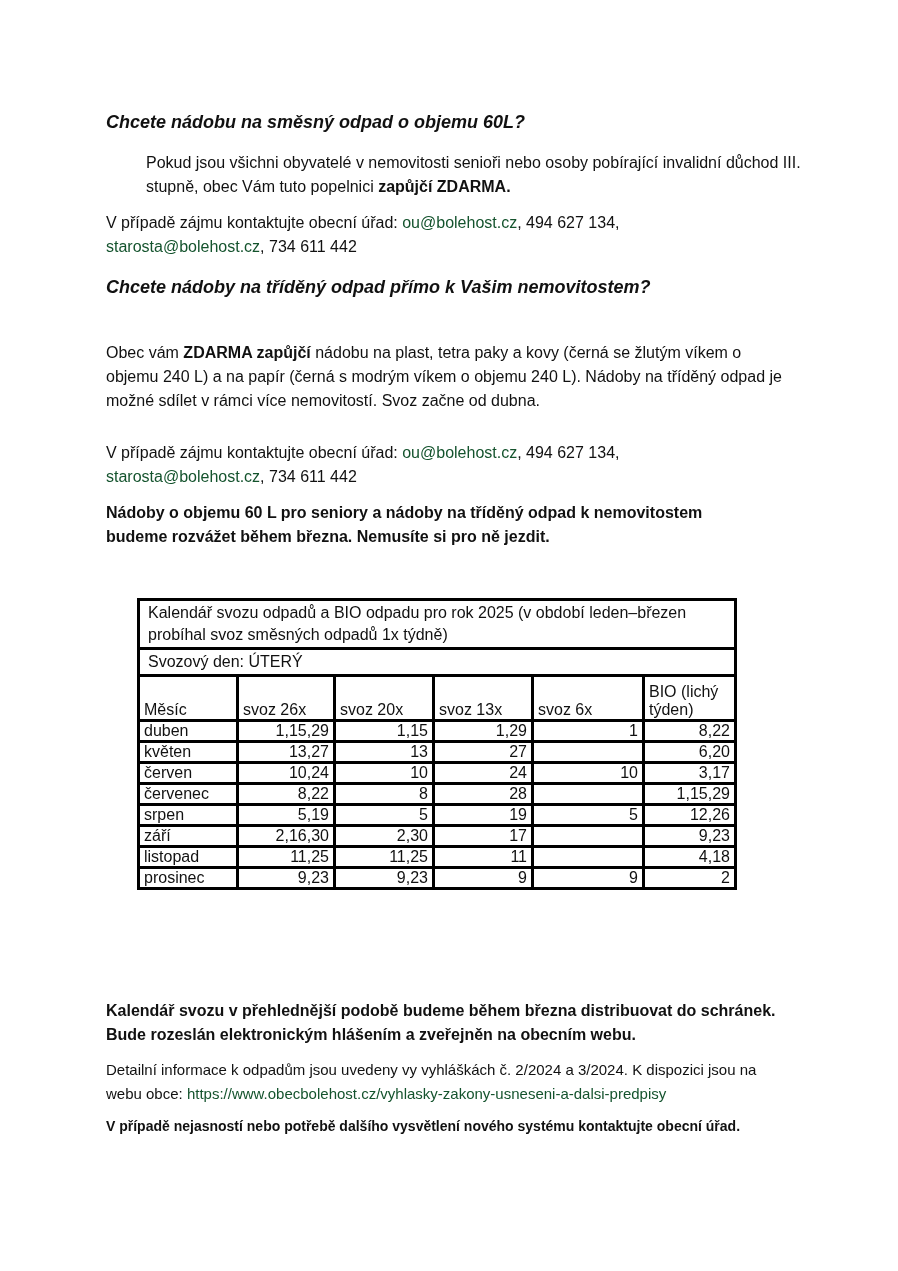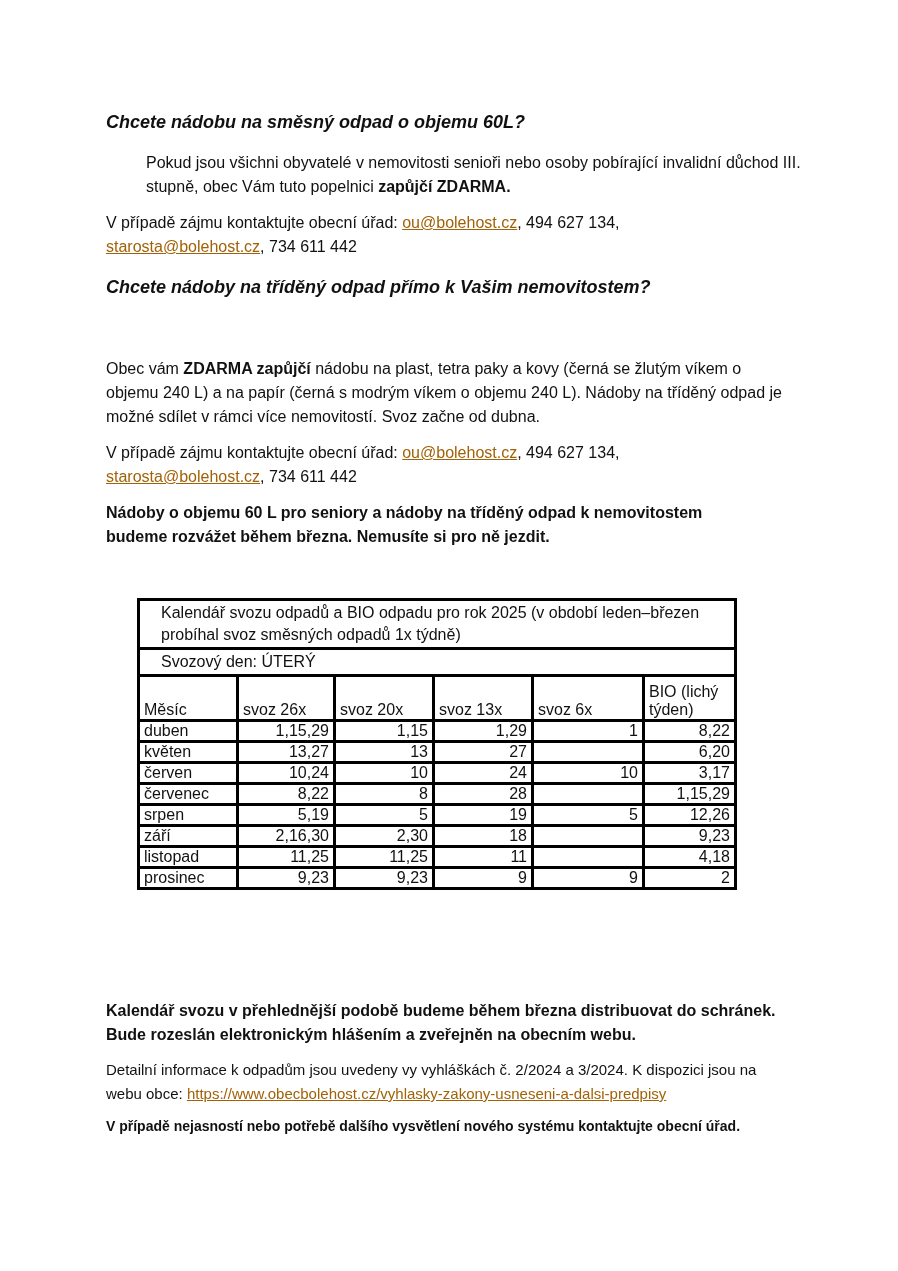--- a/index.html
+++ b/index.html
@@ -7,50 +7,50 @@
       width: 898px; height: 1271px; position: relative; overflow: hidden;
       font-family: "Liberation Sans", sans-serif; color: #111;
     }
     .page { position: absolute; left: 106px; top: 0; width: 690px; }
     h2 {
       font-family: "Liberation Sans", sans-serif;
       font-style: italic; font-weight: bold; font-size: 18px;
       margin: 0; line-height: 33px; color: #111;
     }
     p { margin: 0; font-size: 16px; line-height: 24px; }
-    a { color: #a16207; text-decoration: underline; }
+    a { color: #14532d; }
     b { font-weight: bold; }
     .abs { position: absolute; left: 0; width: 690px; }
     table.cal {
       position: absolute; left: 137px; top: 598px; width: 600px;
       border-collapse: collapse; font-size: 16px;
     }
     table.cal td {
       border: 3px solid #000; padding: 0 4px; height: 18px; line-height: 18px;
       vertical-align: bottom;
     }
     table.cal td.num { text-align: right; }
     table.cal tr.head td { height: 42px; }
-    table.cal tr.title td { line-height: 22px; padding: 1px 21px; }
+    table.cal tr.title td { line-height: 22px; padding: 1px 8px; }
   </style>
 </head>
 <body>
 
 <div class="page">
   <h2 class="abs" style="top:106px;">Chcete nádobu na směsný odpad o objemu 60L?</h2>
   <p class="abs" style="top:151px;margin-left:40px;">
     <span>Pokud jsou všichni obyvatelé v nemovitosti senioři nebo osoby pobírající invalidní důchod III. stupně, obec Vám tuto popelnici </span><b>zapůjčí ZDARMA.</b>
   </p>
   <p class="abs" style="top:211px;">
     <span>V případě zájmu kontaktujte obecní úřad: </span><a>ou@bolehost.cz</a><span>, 494 627 134,</span><br>
     <a>starosta@bolehost.cz</a><span>, 734 611 442</span>
   </p>
 
   <h2 class="abs" style="top:271px; width:560px;">Chcete nádoby na tříděný odpad přímo k Vašim nemovitostem?</h2>
-  <p class="abs" style="top:357px;">
+  <p class="abs" style="top:341px;">
     <span>Obec vám </span><b>ZDARMA zapůjčí</b><span> nádobu na plast, tetra paky a kovy (černá se žlutým víkem o objemu 240 L) a na papír (černá s modrým víkem o objemu 240 L). Nádoby na tříděný odpad je možné sdílet v rámci více nemovitostí. Svoz začne od dubna.</span>
   </p>
   <p class="abs" style="top:441px;">
     <span>V případě zájmu kontaktujte obecní úřad: </span><a>ou@bolehost.cz</a><span>, 494 627 134,</span><br>
     <a>starosta@bolehost.cz</a><span>, 734 611 442</span>
   </p>
   <p class="abs" style="top:501px; width:660px; font-weight:bold;">Nádoby o objemu 60 L pro seniory a nádoby na tříděný odpad k nemovitostem budeme rozvážet během března. Nemusíte si pro ně jezdit.</p>
 
   <p class="abs" style="top:999px; font-weight:bold;">Kalendář svozu v přehlednější podobě budeme během března distribuovat do schránek. Bude rozeslán elektronickým hlášením a zveřejněn na obecním webu.</p>
   <p class="abs" style="top:1058px; font-size:15px;">
@@ -112,21 +112,21 @@
         <td class="num">5,19</td>
         <td class="num">5</td>
         <td class="num">19</td>
         <td class="num">5</td>
         <td class="num">12,26</td>
       </tr>
       <tr>
         <td>září</td>
         <td class="num">2,16,30</td>
         <td class="num">2,30</td>
-        <td class="num">18</td>
+        <td class="num">17</td>
         <td class="num"></td>
         <td class="num">9,23</td>
       </tr>
       <tr>
         <td>listopad</td>
         <td class="num">11,25</td>
         <td class="num">11,25</td>
         <td class="num">11</td>
         <td class="num"></td>
         <td class="num">4,18</td>

